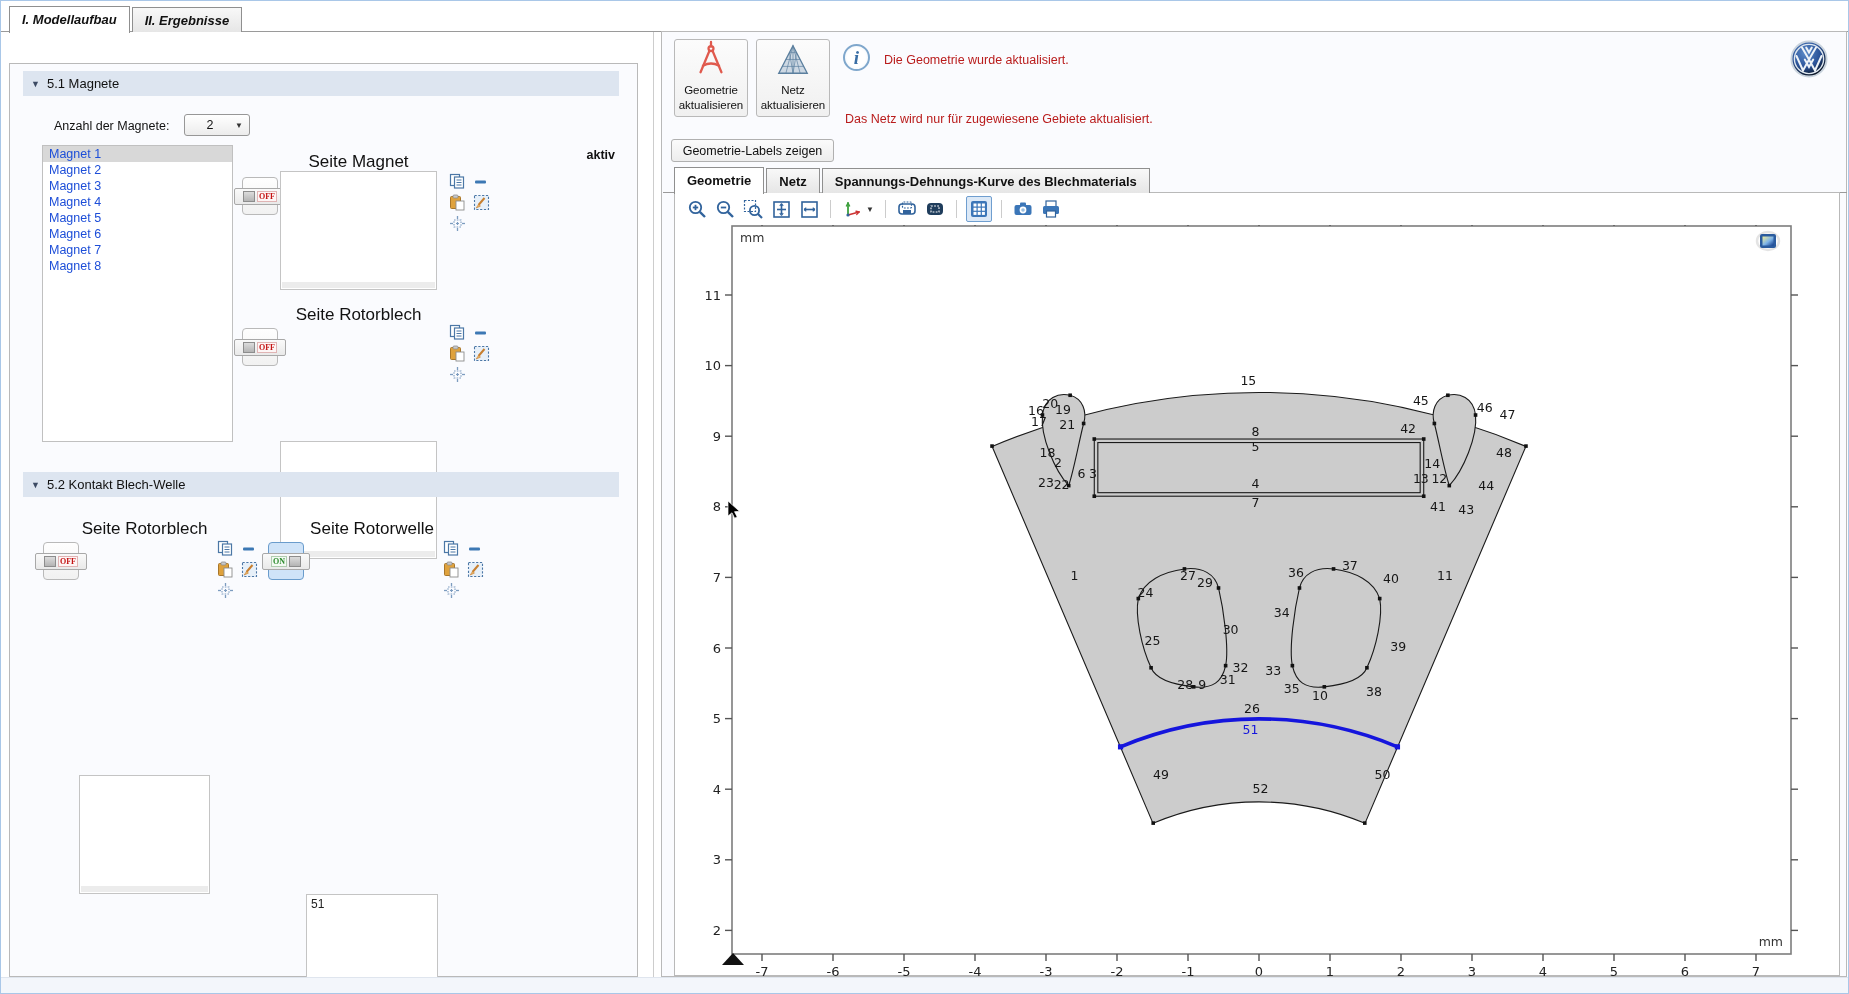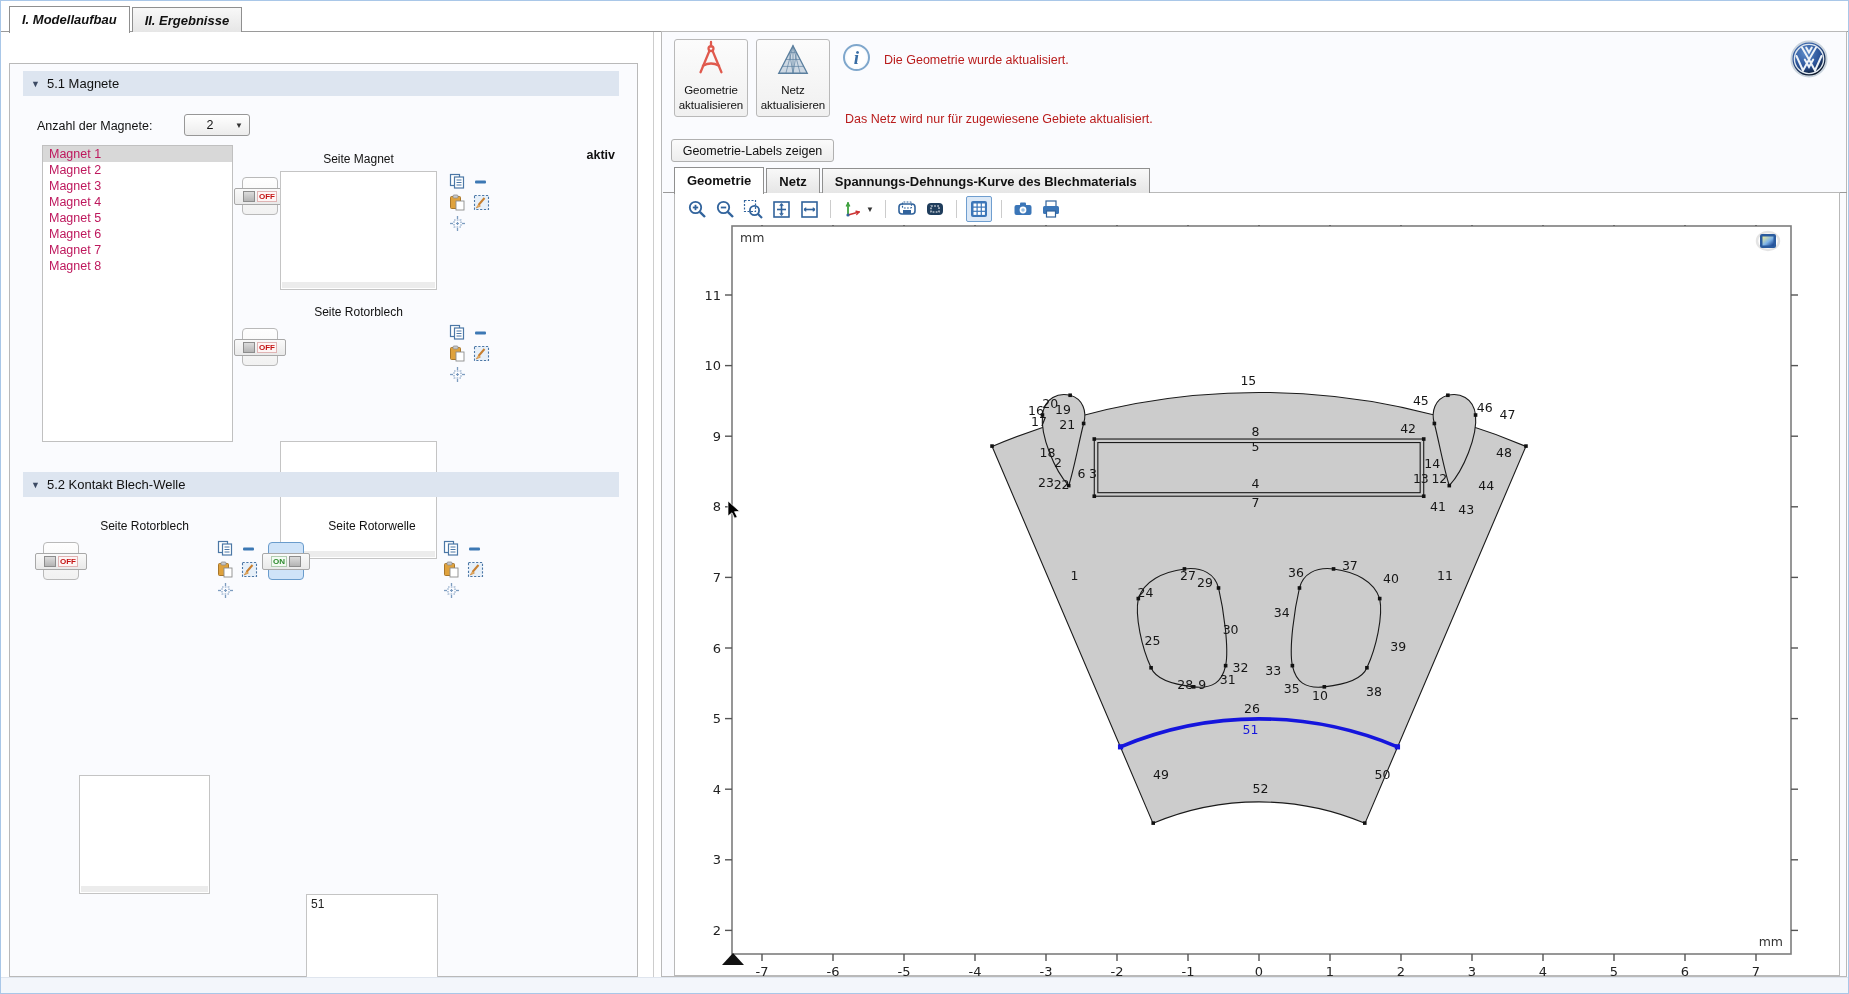--- a/index.html
+++ b/index.html
@@ -14,31 +14,31 @@
   
   .panel{background:#fafbfe;border:1px solid #b9b9b9;}
   .sechead{background:#dde5f0;font-size:13px;color:#111;display:flex;align-items:center;padding-left:8px;gap:7px;}
   .sechead .tri{font-size:9px;color:#3c4a63;}
   .fieldlabel{font-size:12.5px;color:#111;}
   .combo{border:1px solid #979797;border-radius:3px;background:linear-gradient(#ffffff,#ececec);
          display:flex;align-items:center;font-size:12.5px;color:#111;}
   .combo .val{flex:1;text-align:center;}
   .combo .caret{font-size:8px;color:#333;padding-right:6px;}
   .listbox{background:#ffffff;border:1px solid #c0c0c0;overflow:hidden;}
-  .listrow{font-size:12.5px;color:#be185d;padding:1px 0 1px 6px;white-space:nowrap;}
+  .listrow{font-size:12.5px;color:#1d4ed8;padding:1px 0 1px 6px;white-space:nowrap;}
   .listrow.sel{background:#d8d8d8;}
   .selbox{background:#ffffff;border:1px solid #c4c4c4;position:relative;font-size:12px;color:#222;padding:2px 4px;}
   .selbox::after{content:"";position:absolute;left:1px;right:1px;bottom:1px;height:6px;background:#ececec;}
-  .grouptitle{font-size:12px;color:#111;text-align:center;}
+  .grouptitle{font-size:17px;color:#111;text-align:center;}
   .aktiv{font-size:12.5px;font-weight:bold;color:#111;text-align:right;}
   
   .toggle{width:36px;height:38px;border:1px solid #b9b9b9;border-radius:4px;background:linear-gradient(#fefefe,#f1f1f1);
           display:flex;align-items:center;justify-content:center;}
   .toggle .switch{display:flex;align-items:center;gap:2px;border:1px solid #a8a8a8;border-radius:2px;
-          background:linear-gradient(#fafafa,#e9e9e9);padding:1px 8px;height:13px;}
+          background:linear-gradient(#fafafa,#e9e9e9);padding:1px 8px;height:13px;font-family:Liberation Serif, serif;}
   .toggle .knob{width:10px;height:9px;background:linear-gradient(#dcdcdc,#b4b4b4);border:1px solid #8d8d8d;}
   .toggle .tlab{font-size:8px;font-weight:bold;line-height:9px;}
   .toggle .tlab.off{color:#c41212;border:1px solid #e0b4b4;padding:0 1px;background:#fdf5f5;}
   .toggle.on{background:#cfe3f8;border-color:#6a9ccc;}
   .toggle.on .tlab.on{color:#2c8a2c;border:1px solid #b0ccb0;padding:0 1px;background:#f2faf2;}
   .iconstack{display:grid;grid-template-columns:18px 18px;grid-auto-rows:21px;column-gap:6px;align-items:center;justify-items:center;}
   
   .bigbtn{border:1px solid #b9b9b9;border-radius:3px;background:linear-gradient(#fcfcfc,#f0f0f0);
           display:flex;flex-direction:column;align-items:center;justify-content:flex-end;padding-bottom:4px;gap:2px;}
   .bigbtn .blab{font-size:11.5px;color:#111;line-height:13px;text-align:center;}
@@ -72,21 +72,21 @@
 
   <div class="abs" style="left:652px;top:31px;width:1px;height:945px;background:#cdcdcd;"></div>
 
   <div class="abs panel" id="left-body" style="left:8px;top:62px;width:629px;height:914px;">
 
     <div class="abs sechead" style="left:13px;top:7px;width:596px;height:25px;">
       <span class="tri">▼</span>
       <span>5.1 Magnete</span>
     </div>
 
-    <div class="abs fieldlabel" style="left:27px;top:55px;">Anzahl der Magnete:</div>
+    <div class="abs fieldlabel" style="left:44px;top:55px;">Anzahl der Magnete:</div>
     <div class="abs combo" style="left:174px;top:50px;width:66px;height:22px;">
       <span class="val">2</span>
       <span class="caret">▼</span>
     </div>
 
     <div class="abs listbox" id="magnet-list" style="left:32px;top:81px;width:191px;height:297px;">
         <div class="listrow sel">Magnet 1</div>
         <div class="listrow">Magnet 2</div>
         <div class="listrow">Magnet 3</div>
         <div class="listrow">Magnet 4</div>

